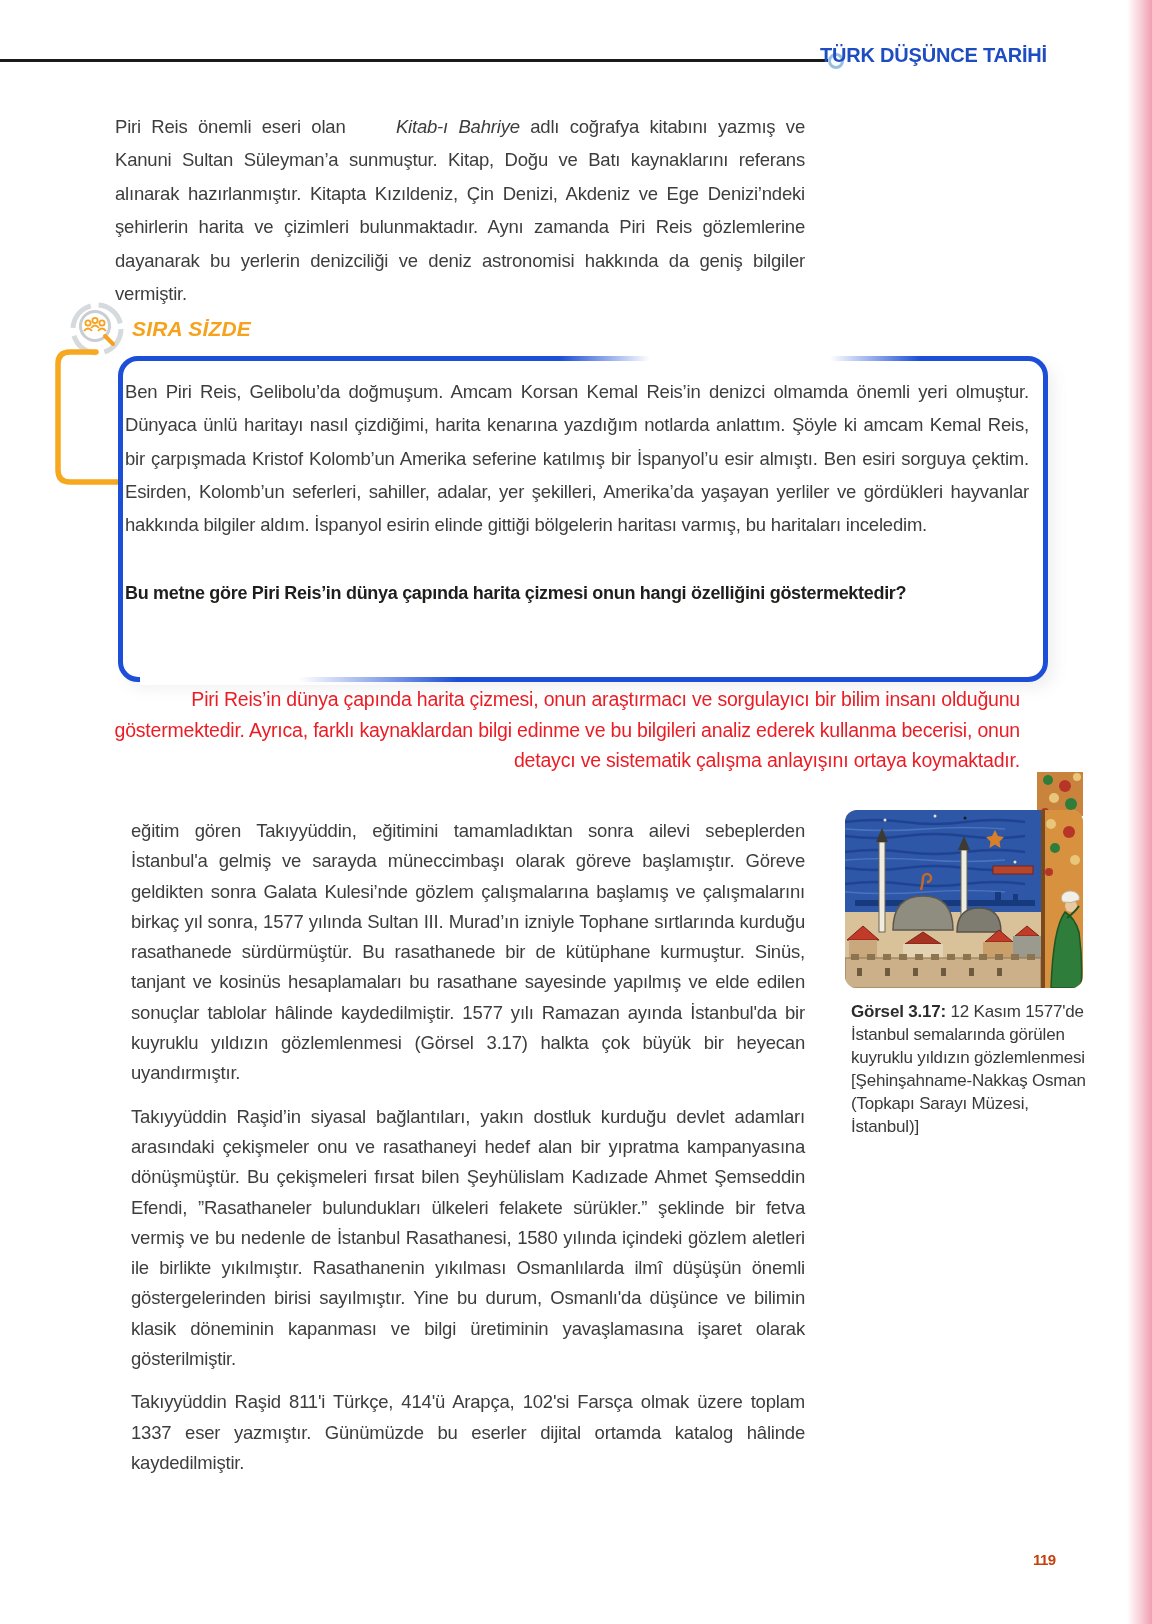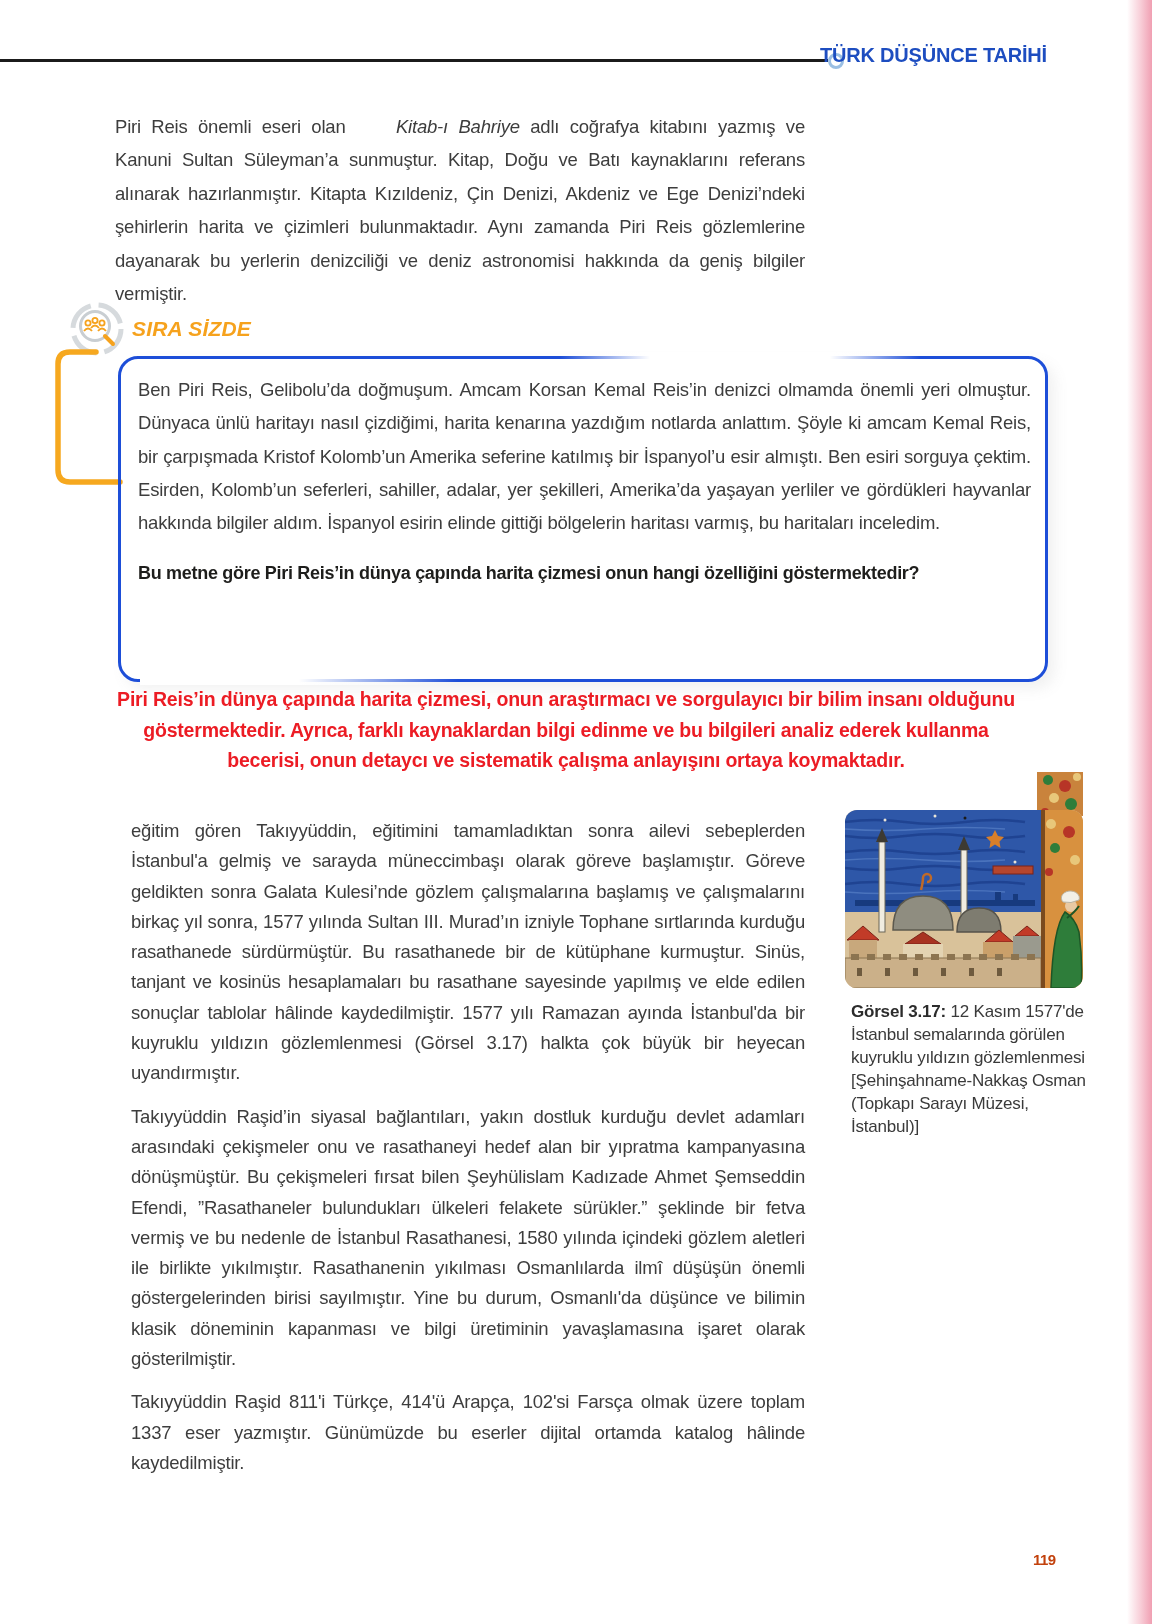--- a/index.html
+++ b/index.html
@@ -36,49 +36,49 @@
   
   .sira-icon{position:absolute;left:70px;top:302px;width:54px;height:54px;}
   .sira-label{
     position:absolute;left:132px;top:317px;
     font-size:21px;font-weight:bold;color:#f6a21d;letter-spacing:0.2px;font-style:italic;
   }
   .bracket{position:absolute;left:48px;top:338px;width:130px;height:160px;}
   
   .qbox{
     position:absolute;left:118px;top:356px;width:930px;height:326px;
-    border:3px solid #1d4ed8;border-radius:20px;
+    border:5px solid #1d4ed8;border-radius:20px;
     box-sizing:border-box;
     box-shadow:7px 7px 14px rgba(120,120,120,0.10);
-    padding:14px 14px 0 17px;
+    padding:14px 14px 0 2px;
   }
   .qbox .box-paragraph{
     font-size:18.5px;line-height:33.3px;letter-spacing:-0.2px;
     text-align:justify;color:#3d3d3d;margin:0;
   }
   .qbox .citation{
     margin-top:8px;text-align:right;font-size:17.5px;color:#3d3d3d;letter-spacing:-0.2px;
   }
   .qbox .question{
-    margin-top:24px;font-size:18px;font-weight:bold;color:#1e1e1c;letter-spacing:-0.3px;
+    margin-top:42px;font-size:18px;font-weight:bold;color:#1e1e1c;letter-spacing:-0.3px;
   }
   
   .fade-top{
     position:absolute;left:560px;top:352px;width:360px;height:11px;
     background:linear-gradient(90deg, rgba(255,255,255,0) 0%, #ffffff 25%, #ffffff 75%, rgba(255,255,255,0) 100%);
   }
   .fade-bottom{
     position:absolute;left:140px;top:673px;width:318px;height:12px;
     background:linear-gradient(90deg, #ffffff 0%, #ffffff 50%, rgba(255,255,255,0) 100%);
   }
   
   .answer{
     position:absolute;left:112px;top:684px;width:908px;
-    font-size:19.5px;line-height:30.6px;font-weight:bold;color:#ec1c24;
-    letter-spacing:-0.2px;text-align:center;
+    font-size:19.5px;line-height:30.6px;font-weight:normal;color:#ec1c24;
+    letter-spacing:-0.2px;text-align:right;
   }
   
   .bodycol{
     position:absolute;left:115px;top:816px;width:690px;
     font-size:18.5px;line-height:30.3px;letter-spacing:-0.2px;color:#3d3d3d;
   }
   .bodycol p{margin:0 0 13px 16px;text-align:justify;}
   
   .figure-art{position:absolute;left:845px;top:772px;width:240px;height:216px;}
   .figure-caption{

